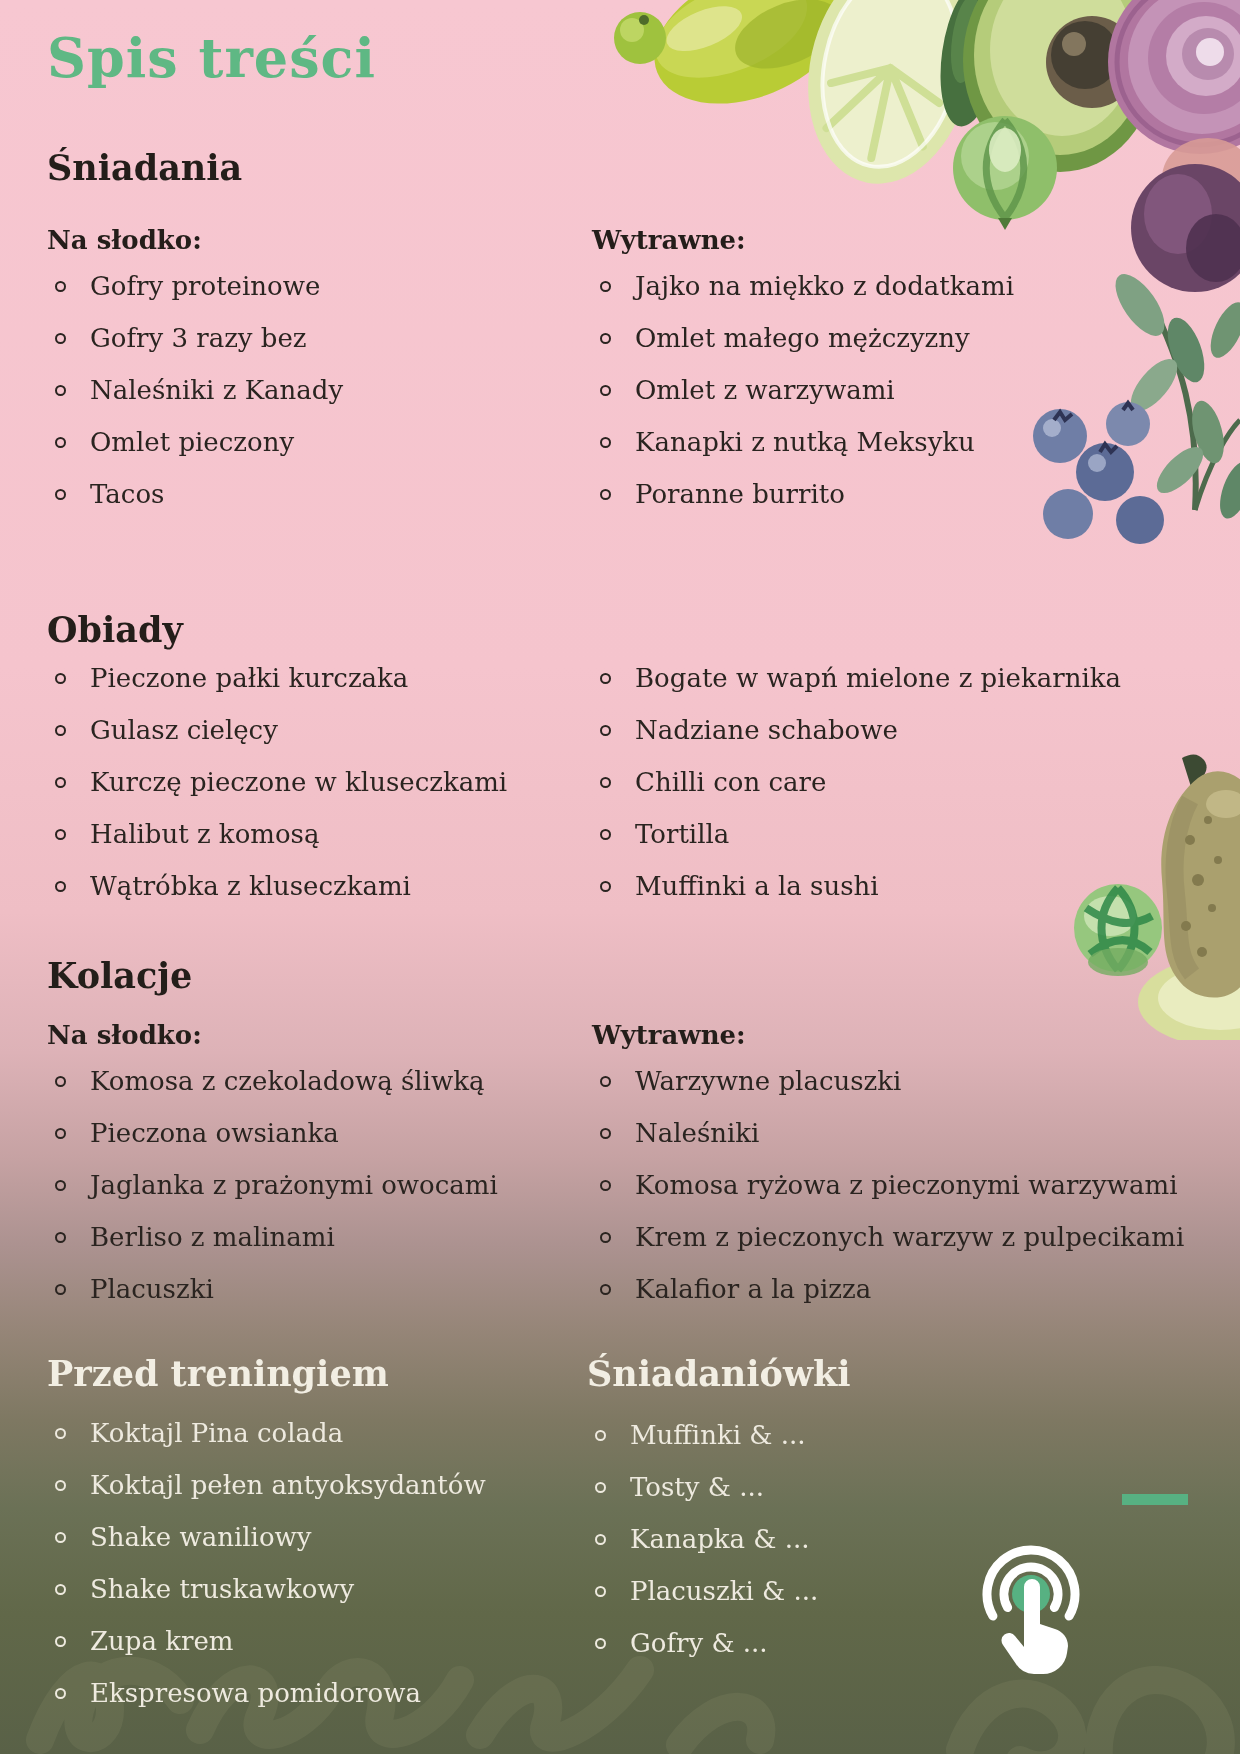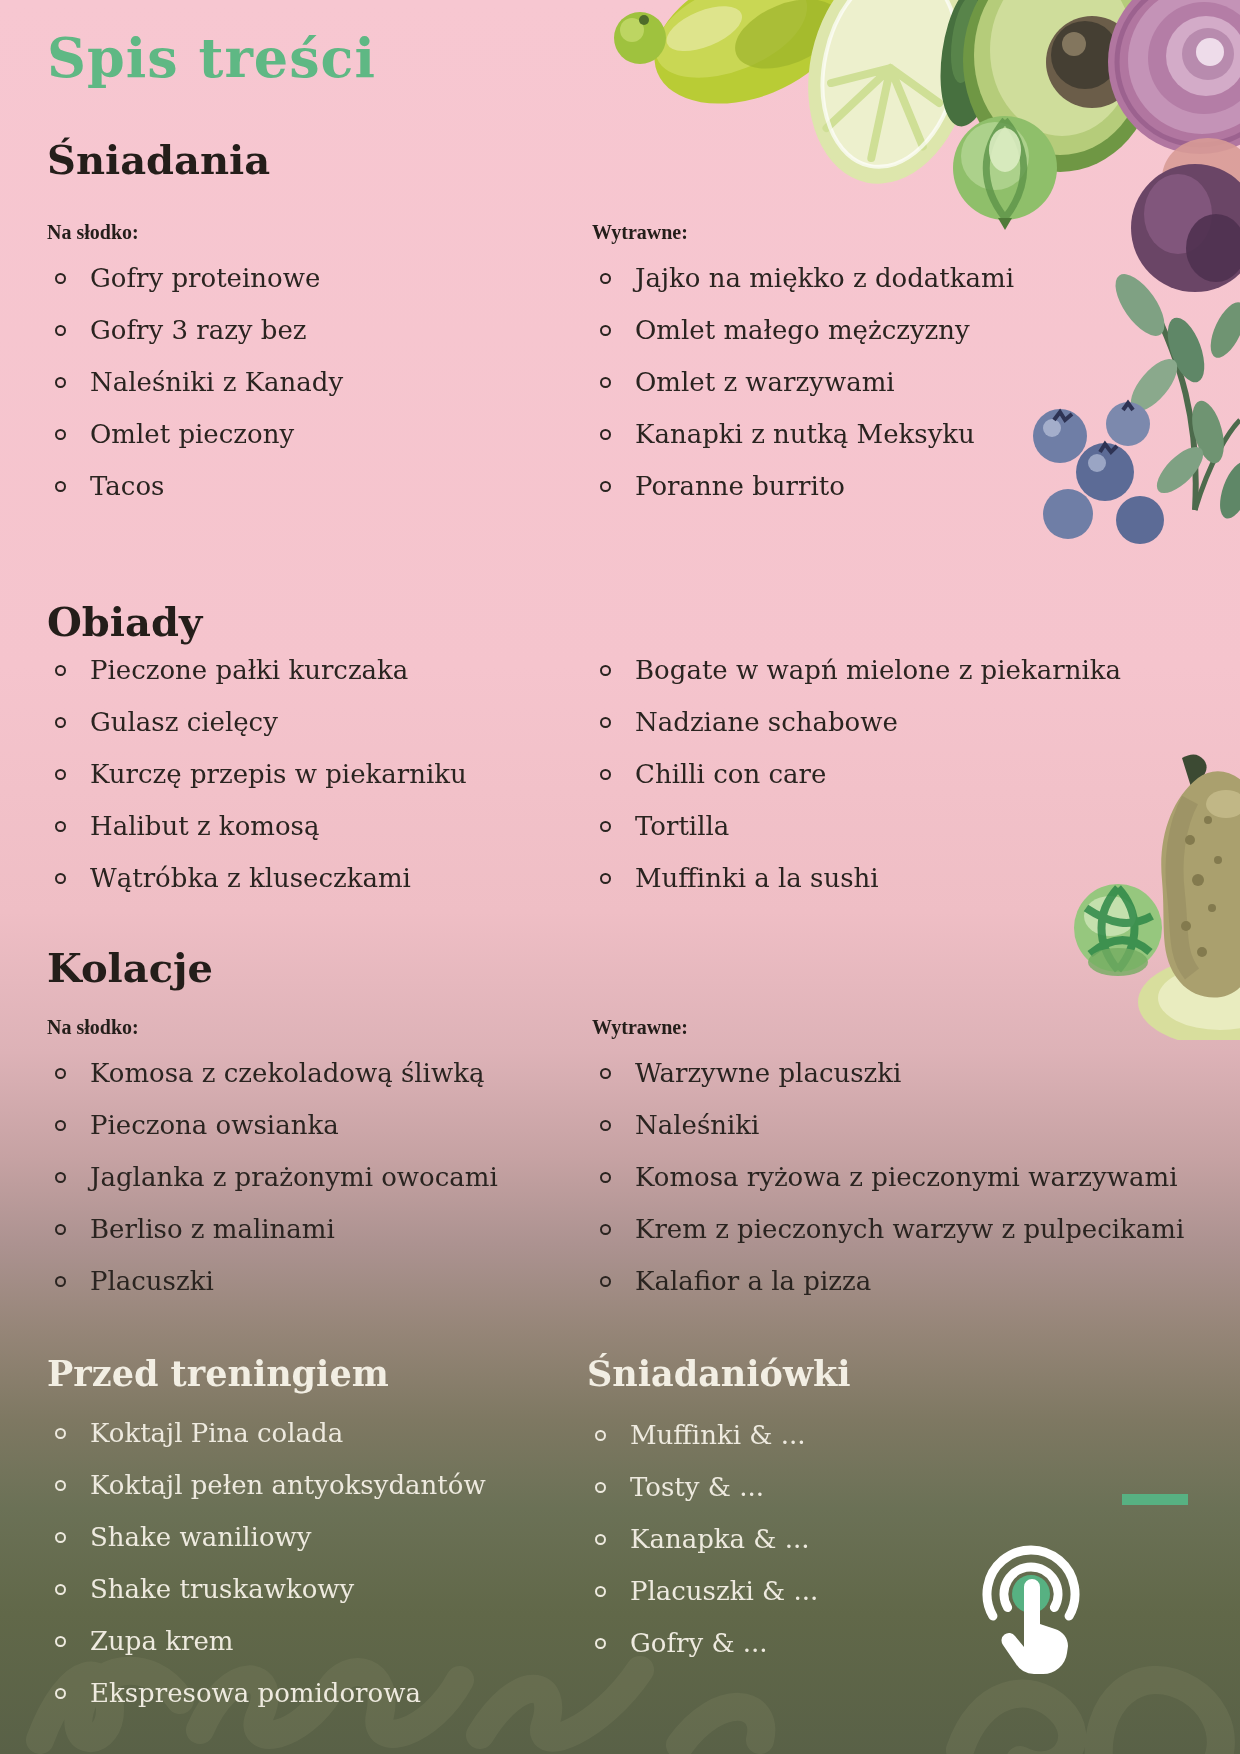--- a/index.html
+++ b/index.html
@@ -23,26 +23,26 @@
       #596147 100%);
   }
   .deco{position:absolute;pointer-events:none;}
   h1.page-title{
     position:absolute;left:47px;top:26px;margin:0;
     font-size:54px;line-height:64px;font-weight:bold;
     color:#5fb884;letter-spacing:1px;
   }
   .section{position:absolute;left:0;width:1240px;}
   .section h2{
-    margin:0 0 0 47px;font-size:40px;line-height:44px;font-weight:bold;color:#241e1a;
+    margin:8px 0 0 47px;font-size:35px;line-height:44px;font-weight:bold;color:#241e1a;
   }
   .cols{display:flex;}
   .col1{width:545px;box-sizing:border-box;padding-left:47px;flex:0 0 auto;}
   .col2{flex:1 1 auto;box-sizing:border-box;padding-left:47px;}
-  .col-label{font-size:20px;line-height:30px;font-weight:bold;color:#241e1a;white-space:nowrap;font-family:Liberation Serif, serif;}
+  .col-label{font-size:26px;line-height:30px;font-weight:bold;color:#241e1a;white-space:nowrap;}
   ul.list{list-style:none;margin:0;padding:0;}
   ul.list li.item{
     height:52px;display:flex;align-items:center;white-space:nowrap;cursor:pointer;
   }
   .bullet{
     flex:0 0 auto;width:11px;height:11px;border:2.5px solid #2a2420;border-radius:50%;
     box-sizing:border-box;margin-left:8px;margin-right:24px;
   }
   .item-text{font-size:26px;color:#2a2420;}
   
@@ -271,21 +271,21 @@
               <span class="item-text">Pieczone pałki kurczaka</span>
             </li>
 
             <li class="item">
               <span class="bullet"></span>
               <span class="item-text">Gulasz cielęcy</span>
             </li>
 
             <li class="item">
               <span class="bullet"></span>
-              <span class="item-text">Kurczę przepis w piekarniku</span>
+              <span class="item-text">Kurczę pieczone w kluseczkami</span>
             </li>
 
             <li class="item">
               <span class="bullet"></span>
               <span class="item-text">Halibut z komosą</span>
             </li>
 
             <li class="item">
               <span class="bullet"></span>
               <span class="item-text">Wątróbka z kluseczkami</span>

